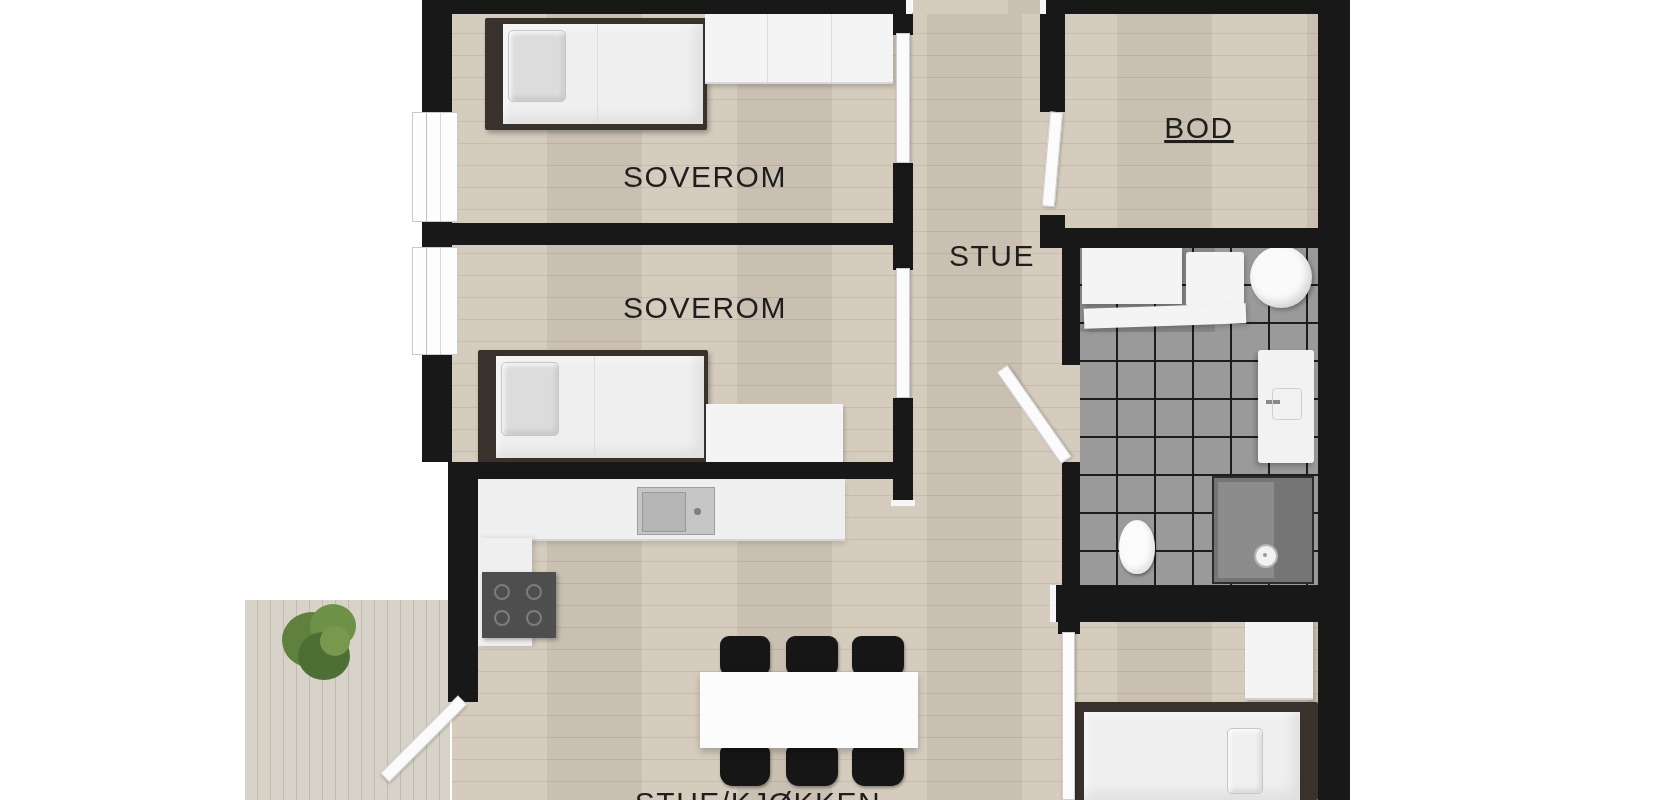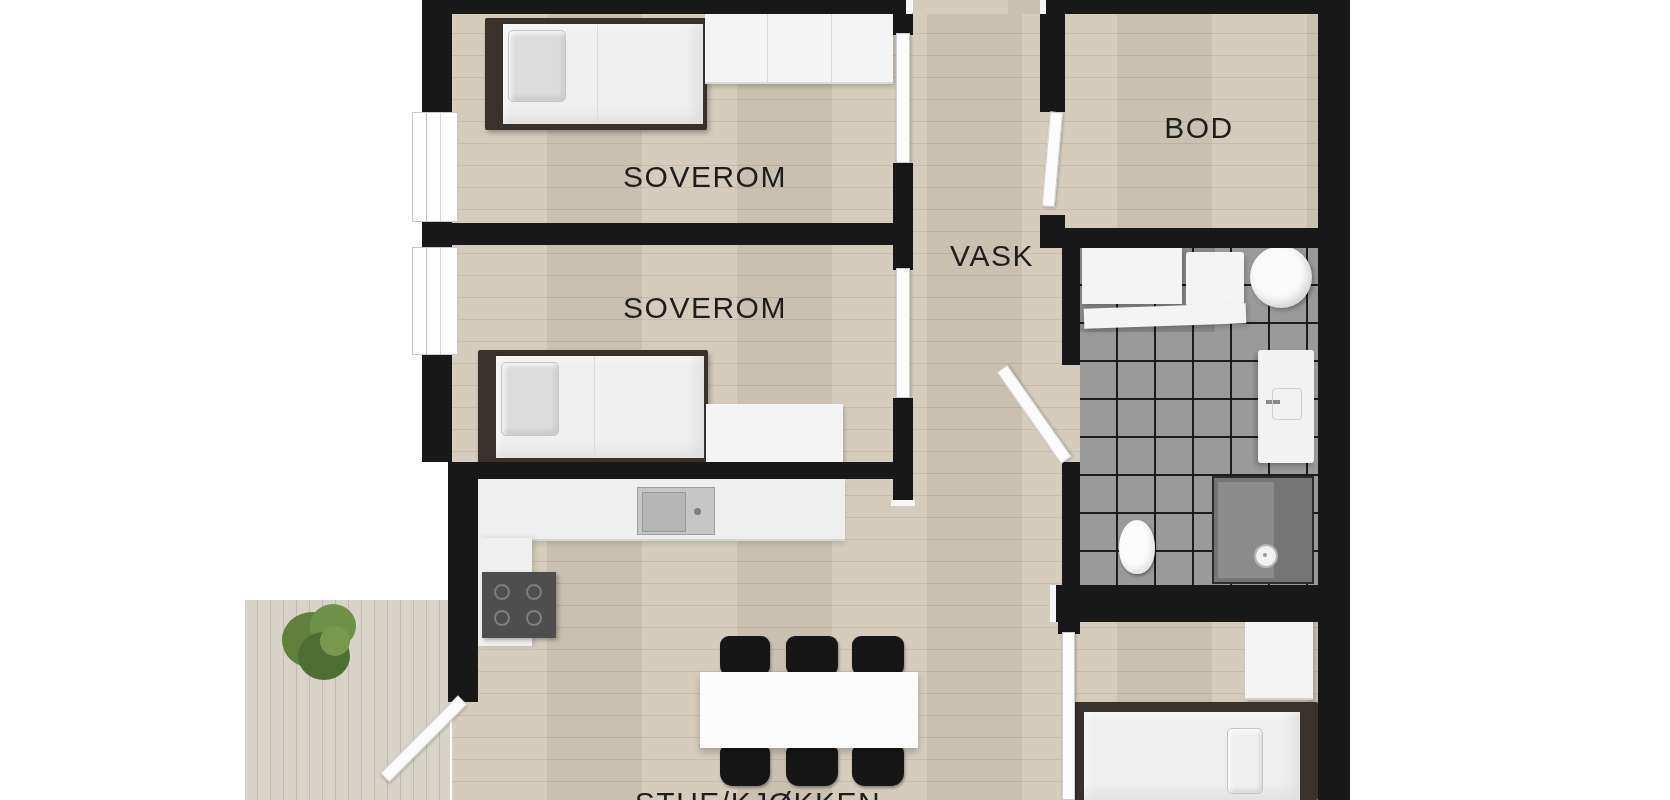--- a/index.html
+++ b/index.html
@@ -158,17 +158,17 @@
 
   <div class="door" style="left:896px;top:33px;width:14px;height:130px;"></div>
   <div class="door" style="left:896px;top:268px;width:14px;height:130px;"></div>
   <div class="door" style="left:1050px;top:112px;width:13px;height:95px;transform:rotate(5deg);transform-origin:top center;"></div>
   <div class="door" style="left:1061px;top:352px;width:13px;height:112px;transform:rotate(-35deg);transform-origin:bottom left;"></div>
   <div class="door" style="left:456px;top:700px;width:13px;height:110px;transform:rotate(45deg);transform-origin:top center;"></div>
   <div class="door" style="left:1062px;top:632px;width:13px;height:168px;"></div>
 
   <div class="label" style="left:605px;top:160px;width:200px;">SOVEROM</div>
   <div class="label" style="left:605px;top:291px;width:200px;">SOVEROM</div>
-  <div class="label" style="left:917px;top:239px;width:150px;">VASK</div>
-  <div class="label" style="left:1124px;top:111px;width:150px;">BOD</div>
+  <div class="label" style="left:917px;top:239px;width:150px;">STUE</div>
+  <div class="label" style="left:1124px;top:111px;width:150px;text-decoration:underline;">BOD</div>
   <div class="label" style="left:608px;top:786px;width:300px;">STUE/KJØKKEN</div>
 
 </div>
 
 </body></html>

